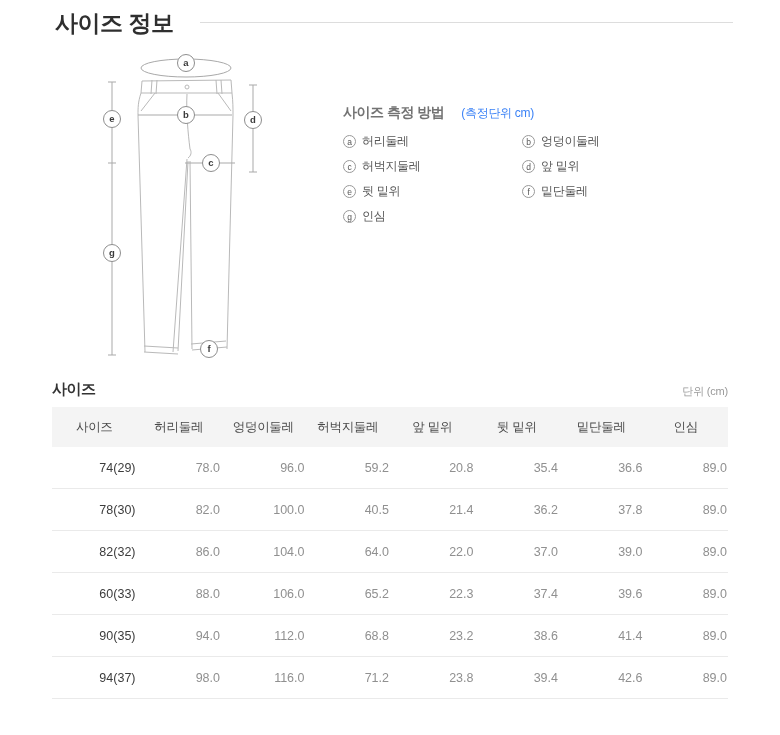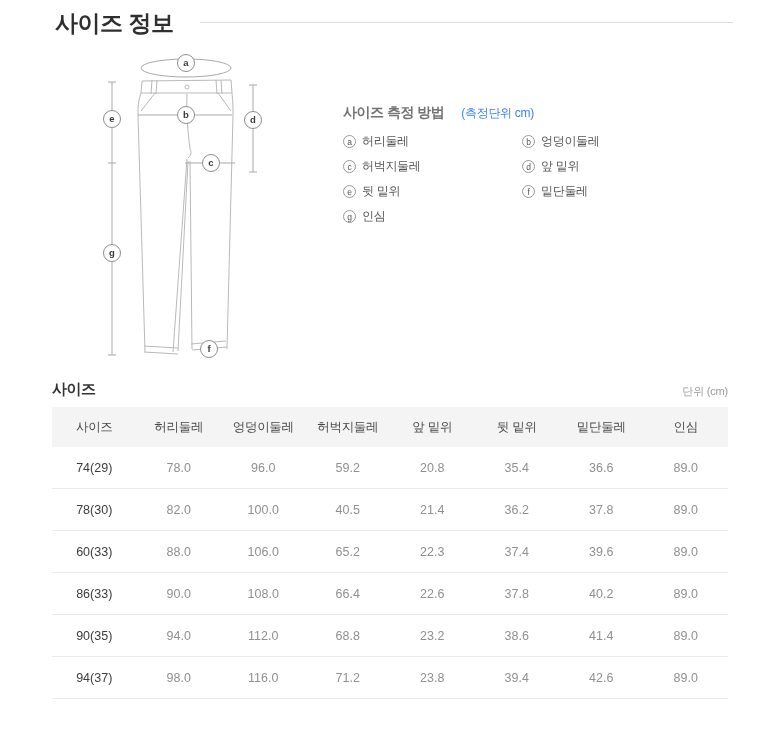--- a/index.html
+++ b/index.html
@@ -45,21 +45,21 @@
   .note-line { white-space:nowrap; }
 
   
   .table-section { position:absolute; left:52px; top:380px; width:676px; }
   .table-title-row { display:flex; justify-content:space-between; align-items:flex-end; height:19px; }
   .table-title { font-size:15px; font-weight:700; color:#333333; letter-spacing:-0.5px; }
   .table-unit  { font-size:11px; color:#999999; letter-spacing:-0.2px;margin-top:12px; }
   .size-table  { width:100%; border-collapse:collapse; table-layout:fixed; margin-top:8px; }
   .size-table thead tr { background:#f4f4f4; height:40px; }
   .size-table th { font-size:12.5px; font-weight:400; color:#484848; letter-spacing:-0.3px; }
-  .size-table td { height:39px; text-align:center; font-size:12.5px; color:#909090;
+  .size-table td { height:39px; text-align:right; font-size:12.5px; color:#909090;
                    border-bottom:1px solid #eaeaea; }
   .size-table td:first-child { color:#3c3c3c; }
 </style>
 </head>
 <body>
 
 <div class="page">
 
   <h1 class="page-title">사이즈 정보</h1>
   <div class="title-divider"></div>
@@ -188,40 +188,40 @@
             <td>78(30)</td>
             <td>82.0</td>
             <td>100.0</td>
             <td>40.5</td>
             <td>21.4</td>
             <td>36.2</td>
             <td>37.8</td>
             <td>89.0</td>
           </tr>
           <tr>
+            <td>82(32)</td>
+            <td>86.0</td>
+            <td>104.0</td>
+            <td>64.0</td>
+            <td>22.0</td>
+            <td>37.0</td>
+            <td>39.0</td>
+            <td>89.0</td>
+          </tr>
+          <tr>
             <td>60(33)</td>
             <td>88.0</td>
             <td>106.0</td>
             <td>65.2</td>
             <td>22.3</td>
             <td>37.4</td>
             <td>39.6</td>
             <td>89.0</td>
           </tr>
           <tr>
-            <td>86(33)</td>
-            <td>90.0</td>
-            <td>108.0</td>
-            <td>66.4</td>
-            <td>22.6</td>
-            <td>37.8</td>
-            <td>40.2</td>
-            <td>89.0</td>
-          </tr>
-          <tr>
             <td>90(35)</td>
             <td>94.0</td>
             <td>112.0</td>
             <td>68.8</td>
             <td>23.2</td>
             <td>38.6</td>
             <td>41.4</td>
             <td>89.0</td>
           </tr>
           <tr>

